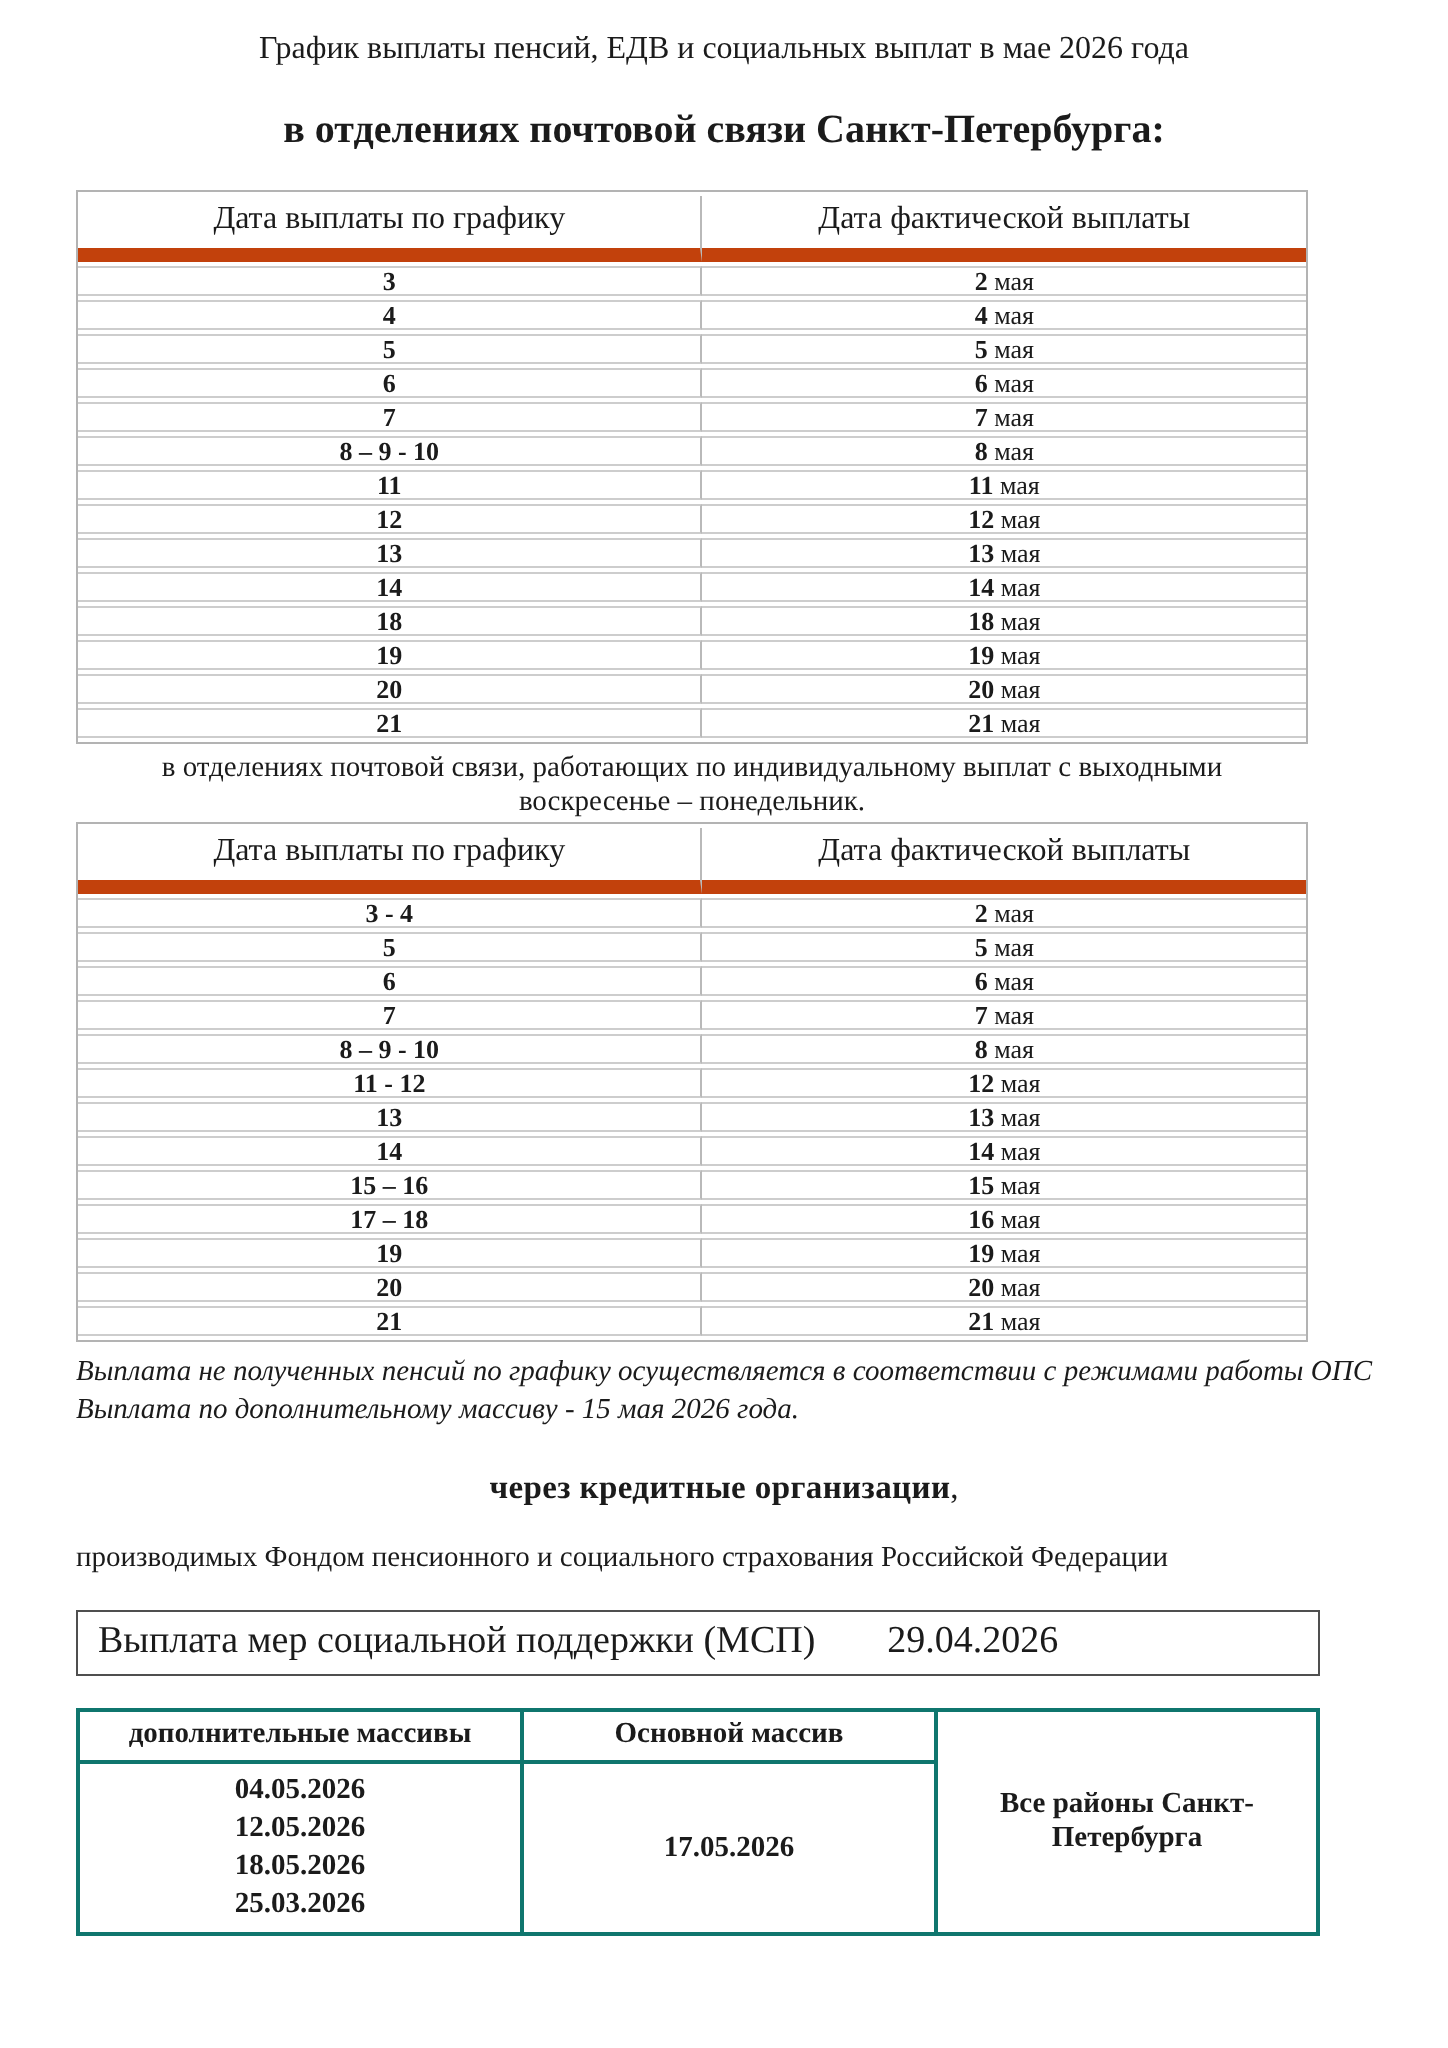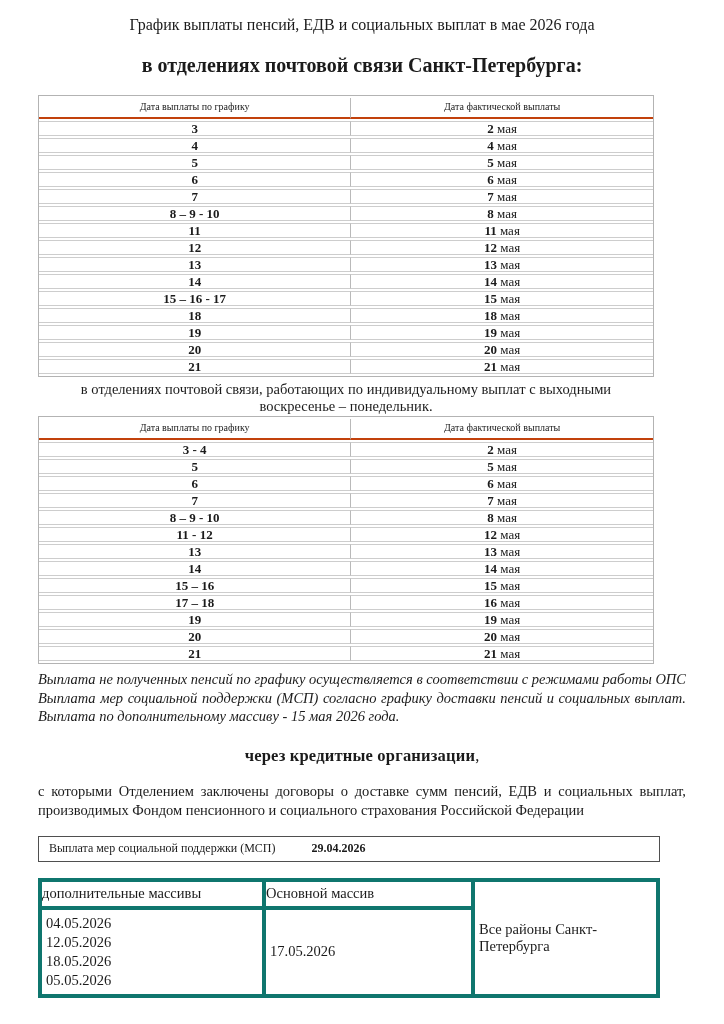--- a/index.html
+++ b/index.html
@@ -5,43 +5,43 @@
   html,body{margin:0;padding:0;background:#ffffff;}
   body{width:724px;height:1024px;color:#1b1b1b;
        font-family:"Liberation Serif","DejaVu Serif",serif;overflow:hidden;}
   .page{padding:16px 0 0 38px;border-radius:26px;}
 
   .title{width:648px;text-align:center;font-size:16px;}
   .subtitle{width:648px;text-align:center;font-size:20px;font-weight:bold;margin-top:20px;}
 
   table.sched{width:616px;table-layout:fixed;border-collapse:separate;border-spacing:0 2px;
               border:1px solid #b3b3b3;margin-top:18px;}
-  table.sched th{font-weight:normal;font-size:10px;text-align:center;
-                 padding:3px 0 5px;border-bottom:2px solid #c2410c;}
+  table.sched th{font-weight:normal;font-size:16px;text-align:center;
+                 padding:3px 0 5px;border-bottom:7px solid #c2410c;}
   table.sched td{font-size:13px;line-height:11px;text-align:center;padding:1px 0;
                  border-top:1px solid #cdcdcd;border-bottom:1px solid #cdcdcd;}
   table.sched .c1{width:50.7%;border-right:1px solid #b9b9b9;}
   table.sched td b{font-size:13px;}
 
   .caption{width:616px;text-align:center;font-size:14.5px;line-height:16.5px;margin-top:4px;}
 
   .notes{width:648px;font-size:14.5px;line-height:18.5px;margin-top:6px;font-style:italic;}
   .jl{text-align:justify;text-align-last:justify;}
 
   .credit-heading{width:648px;text-align:center;font-size:16.5px;margin-top:20px;}
   .credit-heading b{letter-spacing:0.2px;}
   .credit-par{width:648px;font-size:14.5px;line-height:19px;margin-top:16px;}
 
   .msp-box{width:600px;border:1px solid #4f4f4f;margin-top:16px;padding:4px 10px 5px;
-           display:flex;align-items:baseline;font-size:12px;text-align:right;}
-  .msp-box .msp-date{margin-left:36px;font-weight:bold;}
+           display:flex;align-items:baseline;font-size:19px;text-align:right;}
+  .msp-box .msp-date{margin-left:36px;}
 
   table.credit{width:622px;border-collapse:collapse;margin-top:16px;table-layout:fixed;}
-  table.credit th,table.credit td{border:4px solid #0f766e;font-size:14.5px;font-weight:normal;
-                 text-align:left;}
+  table.credit th,table.credit td{border:2px solid #0f766e;font-size:14.5px;font-weight:bold;
+                 text-align:center;}
   table.credit th{padding:3px 0 4px;}
   table.credit td{padding:4px 4px;margin-top:16px;}
   table.credit .cc1{width:220px;}
   table.credit .cc2{width:205px;}
   table.credit .dates div{line-height:19px;}
 </style>
 </head>
 <body>
 
 <div class="page">
@@ -91,24 +91,20 @@
         </tr>
         <tr>
           <td class="c1"><b>13</b></td>
           <td><b>13</b> мая</td>
         </tr>
         <tr>
           <td class="c1"><b>14</b></td>
           <td><b>14</b> мая</td>
         </tr>
         <tr>
-          <td class="c1"><b>15 – 16 - 17</b></td>
-          <td><b>15</b> мая</td>
-        </tr>
-        <tr>
           <td class="c1"><b>18</b></td>
           <td><b>18</b> мая</td>
         </tr>
         <tr>
           <td class="c1"><b>19</b></td>
           <td><b>19</b> мая</td>
         </tr>
         <tr>
           <td class="c1"><b>20</b></td>
           <td><b>20</b> мая</td>
@@ -183,48 +179,46 @@
         </tr>
         <tr>
           <td class="c1"><b>21</b></td>
           <td><b>21</b> мая</td>
         </tr>
       </tbody>
   </table>
 
   <div class="notes">
     <div class="jl">Выплата не полученных пенсий по графику осуществляется в соответствии с режимами работы ОПС</div>
-    <div class="jl">Выплата мер социальной поддержки (МСП) согласно графику доставки пенсий и социальных выплат.</div>
     <div>Выплата по дополнительному массиву - 15 мая 2026 года.</div>
   </div>
 
   <div class="credit-heading"><b>через кредитные организации</b><span>,</span></div>
 
   <div class="credit-par">
-    <div class="jl">с которыми Отделением заключены договоры о доставке сумм пенсий, ЕДВ и социальных выплат,</div>
     <div>производимых Фондом пенсионного и социального страхования Российской Федерации</div>
   </div>
 
   <div class="msp-box">
     <span>Выплата мер социальной поддержки (МСП)</span>
     <span class="msp-date">29.04.2026</span>
   </div>
 
   <table class="credit">
     <tbody>
       <tr>
         <th class="cc1">дополнительные массивы</th>
         <th class="cc2">Основной массив</th>
         <td rowspan="2">Все районы Санкт-Петербурга</td>
       </tr>
       <tr>
         <td class="dates">
             <div>04.05.2026</div>
             <div>12.05.2026</div>
             <div>18.05.2026</div>
-            <div>05.05.2026</div>
+            <div>25.03.2026</div>
           </td>
         <td>17.05.2026</td>
       </tr>
     </tbody>
   </table>
 
 </div>
 
 </body></html>

